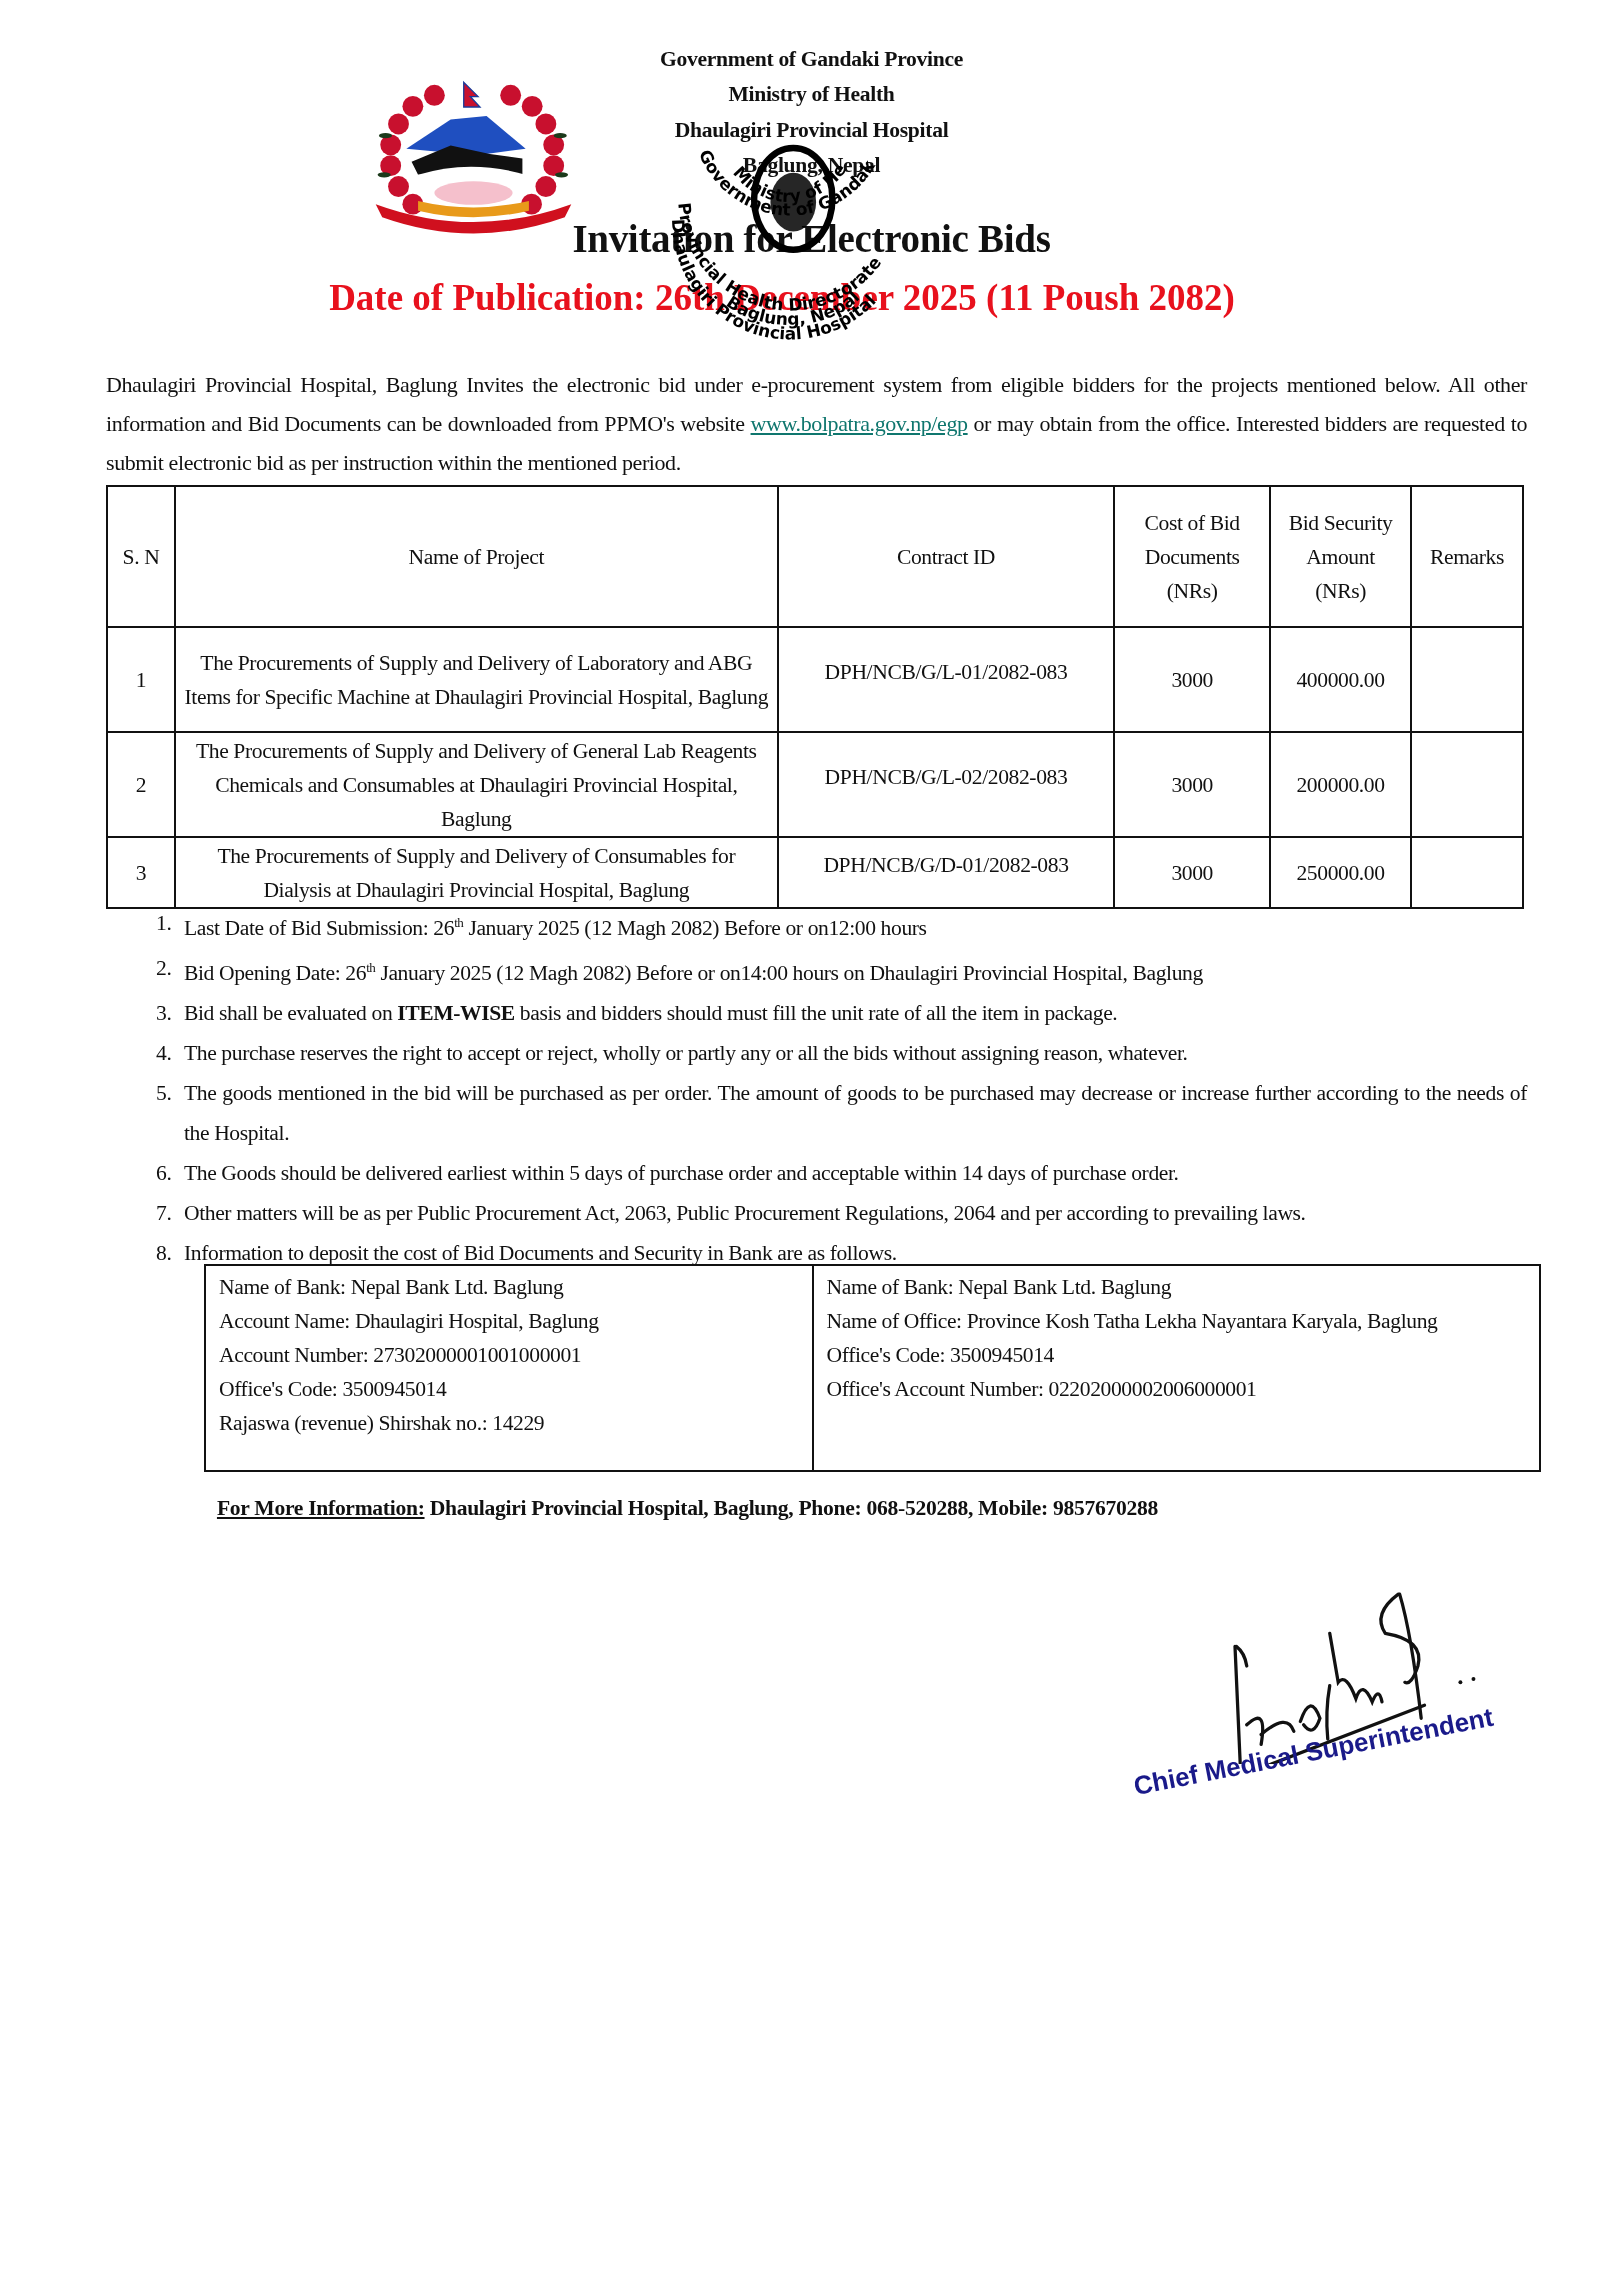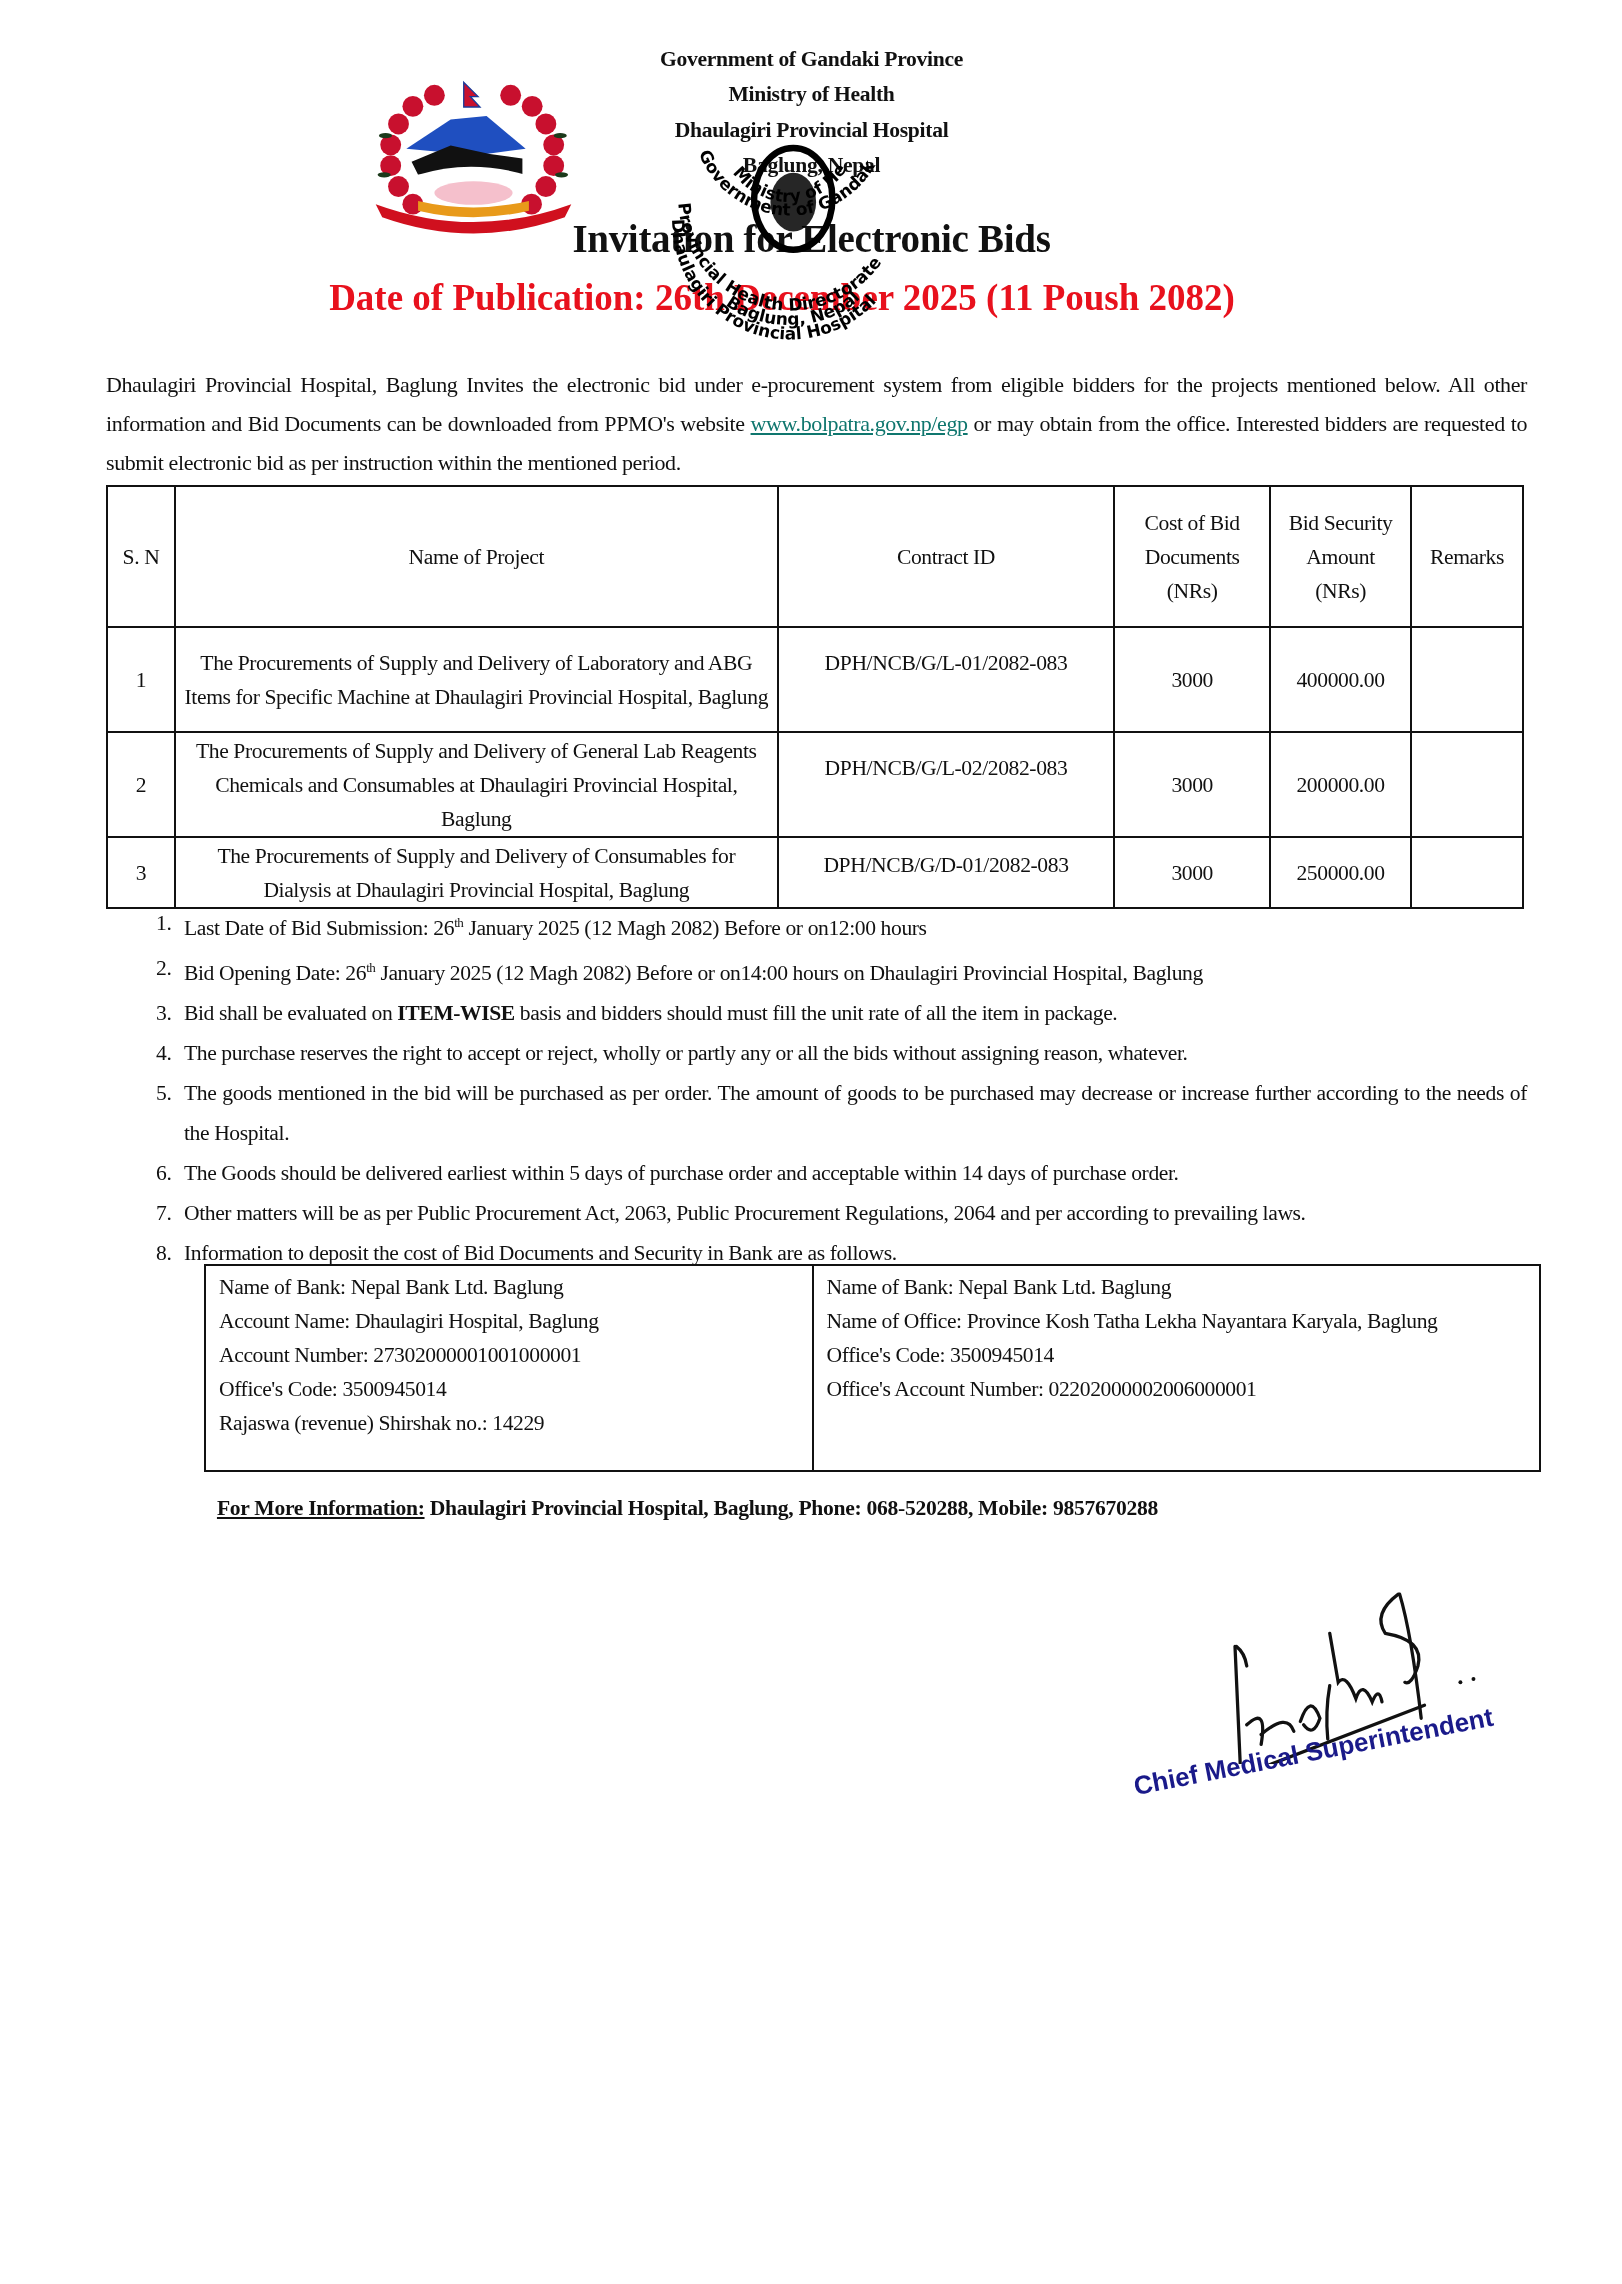--- a/index.html
+++ b/index.html
@@ -40,21 +40,21 @@
   
   table.bids {
     position: absolute; left: 106px; top: 485px; width: 1418px;
     border-collapse: collapse; font-size: 21.6px; letter-spacing: -0.4px;
   }
   table.bids td, table.bids th {
     border: 2px solid #111; text-align: center; vertical-align: middle;
     font-weight: normal; padding: 0 7.8px; line-height: 34px;
   }
   table.bids thead th { height: 139px; }
-  table.bids td.top { vertical-align: top; padding-top: 18px; }
+  table.bids td.top { vertical-align: top; padding-top: 27px; }
 
   
   .conds {
     position: absolute; left: 106px; top: 903px; width: 1421px;
     font-size: 21.6px; letter-spacing: -0.4px; line-height: 40px;
   }
   .cond { display: flex; }
   .cond .num { width: 78px; flex: none; text-align: left; padding-left: 50px; box-sizing: border-box; }
   .cond .txt { flex: 1; text-align: justify; }
   .cond .txt sup { font-size: 13px; }

